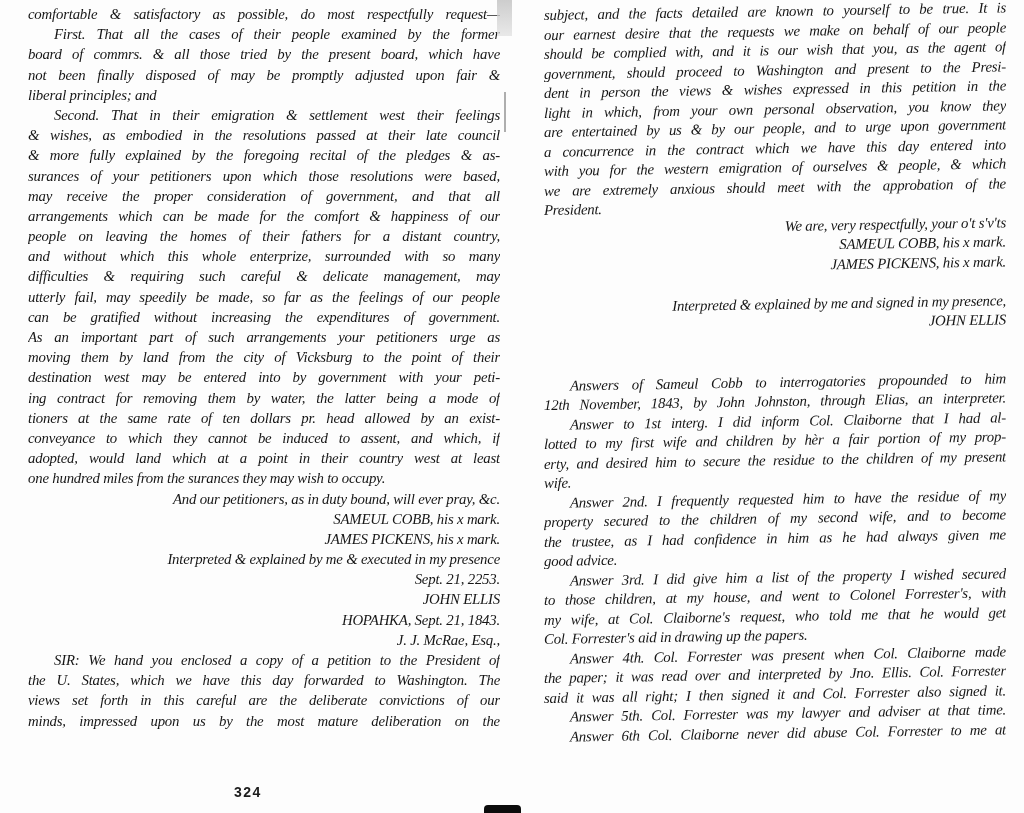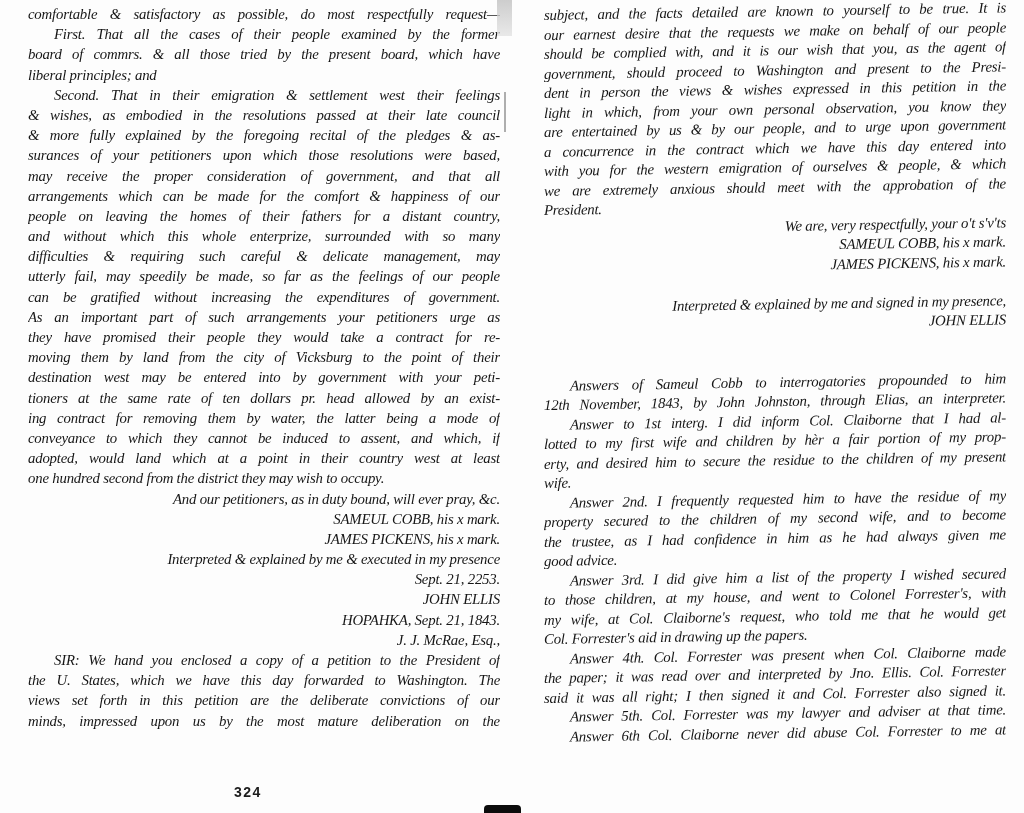--- a/index.html
+++ b/index.html
@@ -67,52 +67,52 @@
 </style>
 </head>
 <body>
 
 <div class="scan">
 
   <div class="page-text left-page">
       <div class="ln j">comfortable &amp; satisfactory as possible, do most respectfully request—</div>
       <div class="ln ij">First. That all the cases of their people examined by the former</div>
       <div class="ln j">board of commrs. &amp; all those tried by the present board, which have</div>
+      <div class="ln j">not been finally disposed of may be promptly adjusted upon fair &amp;</div>
       <div class="ln l">liberal principles; and</div>
       <div class="ln ij">Second. That in their emigration &amp; settlement west their feelings</div>
       <div class="ln j">&amp; wishes, as embodied in the resolutions passed at their late council</div>
       <div class="ln j">&amp; more fully explained by the foregoing recital of the pledges &amp; as-</div>
       <div class="ln j">surances of your petitioners upon which those resolutions were based,</div>
       <div class="ln j">may receive the proper consideration of government, and that all</div>
       <div class="ln j">arrangements which can be made for the comfort &amp; happiness of our</div>
       <div class="ln j">people on leaving the homes of their fathers for a distant country,</div>
       <div class="ln j">and without which this whole enterprize, surrounded with so many</div>
       <div class="ln j">difficulties &amp; requiring such careful &amp; delicate management, may</div>
       <div class="ln j">utterly fail, may speedily be made, so far as the feelings of our people</div>
       <div class="ln j">can be gratified without increasing the expenditures of government.</div>
       <div class="ln j">As an important part of such arrangements your petitioners urge as</div>
-      <div class="ln j">they have promised their people they would take a contract for re-</div>
       <div class="ln j">moving them by land from the city of Vicksburg to the point of their</div>
       <div class="ln j">destination west may be entered into by government with your peti-</div>
+      <div class="ln j">ing contract for removing them by water, the latter being a mode of</div>
       <div class="ln j">tioners at the same rate of ten dollars pr. head allowed by an exist-</div>
-      <div class="ln j">ing contract for removing them by water, the latter being a mode of</div>
       <div class="ln j">conveyance to which they cannot be induced to assent, and which, if</div>
       <div class="ln j">adopted, would land which at a point in their country west at least</div>
-      <div class="ln l">one hundred second from the district they may wish to occupy.</div>
+      <div class="ln l">one hundred miles from the surances they may wish to occupy.</div>
       <div class="ln r">And our petitioners, as in duty bound, will ever pray, &amp;c.</div>
       <div class="ln r">SAMEUL COBB, his x mark.</div>
       <div class="ln r">JAMES PICKENS, his x mark.</div>
       <div class="ln r">Interpreted &amp; explained by me &amp; executed in my presence</div>
       <div class="ln r">Sept. 21, 2253.</div>
       <div class="ln r">JOHN ELLIS</div>
       <div class="ln r">HOPAHKA, Sept. 21, 1843.</div>
       <div class="ln r">J. J. McRae, Esq.,</div>
       <div class="ln ij">SIR: We hand you enclosed a copy of a petition to the President of</div>
       <div class="ln j">the U. States, which we have this day forwarded to Washington. The</div>
-      <div class="ln j">views set forth in this petition are the deliberate convictions of our</div>
+      <div class="ln j">views set forth in this careful are the deliberate convictions of our</div>
       <div class="ln j">minds, impressed upon us by the most mature deliberation on the</div>
     </div>
 
   <div class="page-text right-page">
       <div class="ln j">subject, and the facts detailed are known to yourself to be true. It is</div>
       <div class="ln j">our earnest desire that the requests we make on behalf of our people</div>
       <div class="ln j">should be complied with, and it is our wish that you, as the agent of</div>
       <div class="ln j">government, should proceed to Washington and present to the Presi-</div>
       <div class="ln j">dent in person the views &amp; wishes expressed in this petition in the</div>
       <div class="ln j">light in which, from your own personal observation, you know they</div>

